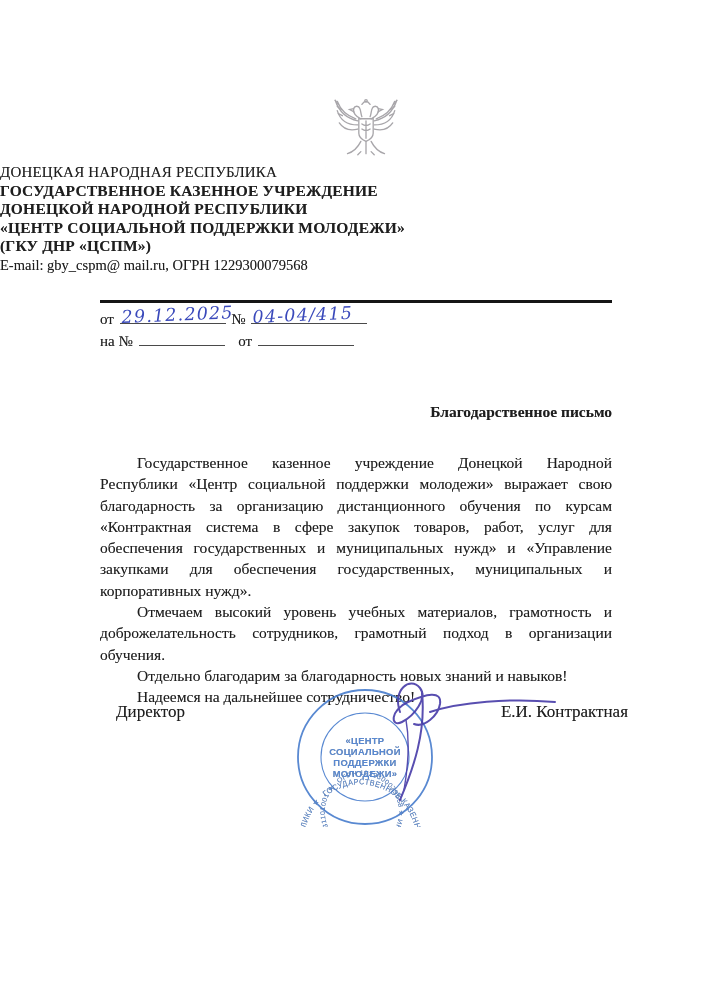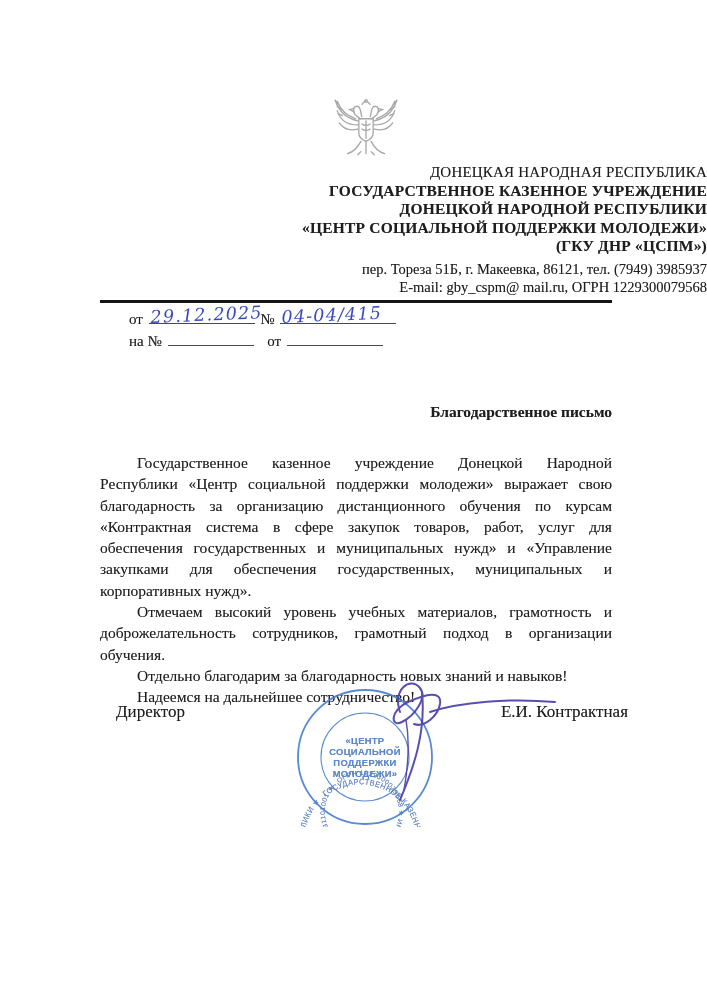--- a/index.html
+++ b/index.html
@@ -4,28 +4,28 @@
 <style>
   html,body{margin:0;padding:0;background:#ffffff;}
   .page{
     position:relative;width:707px;height:1000px;background:#ffffff;
     font-family:"Liberation Serif", serif;color:#1e1e1e;overflow:hidden;
     text-shadow:0 0 .5px rgba(40,40,40,.45);
   }
   
   .emblem{position:absolute;left:327px;top:94px;width:78px;height:66px;}
   
-  .letterhead{position:absolute;left:0;top:163px;width:707px;text-align:right;line-height:18.5px;}
+  .letterhead{position:absolute;left:0;top:163px;width:707px;text-align:left;line-height:18.5px;}
   .lh-country{font-size:15px;letter-spacing:.2px;}
   .lh-bold{font-weight:bold;font-size:15.5px;letter-spacing:.2px;}
   .lh-addr{font-size:14.5px;margin-top:4px;}
   .lh-email{font-size:14.5px;}
   
   .refblock{position:absolute;left:100px;top:300px;width:512px;border-top:3px solid #151515;padding-top:5px;}
-  .ref-line{font-size:15px;height:22px;white-space:nowrap;margin-left:29px;}
+  .ref-line{font-size:15px;height:22px;white-space:nowrap;}
   .ref-label{display:inline-block;}
   .uline{display:inline-block;border-bottom:1px solid #4a4a4a;height:15px;position:relative;margin:0 2px;}
   .w108{width:106px;} .w118{width:116px;} .w88{width:86px;} .w96{width:96px;}
   .gap{margin-left:8px;}
   .hand{
     position:absolute;left:2px;bottom:-4px;white-space:nowrap;
     font-family:"DejaVu Serif", serif;font-style:italic;
     color:#3a49bb;font-size:17.5px;letter-spacing:1.2px;
     transform:rotate(-2.5deg);transform-origin:left bottom;text-shadow:none;
   }
@@ -69,21 +69,20 @@
     <path d="M33,46 C30,52 26,56 20,58 M38,46 v12 M43,46 C46,52 50,56 56,58"></path>
     <path d="M33,56 l-3,3 M43,56 l3,3"></path>
   </svg>
 
   <div class="letterhead">
     <div class="lh-country">ДОНЕЦКАЯ НАРОДНАЯ РЕСПУБЛИКА</div>
     <div class="lh-bold">ГОСУДАРСТВЕННОЕ КАЗЕННОЕ УЧРЕЖДЕНИЕ</div>
     <div class="lh-bold">ДОНЕЦКОЙ НАРОДНОЙ РЕСПУБЛИКИ</div>
     <div class="lh-bold">«ЦЕНТР СОЦИАЛЬНОЙ ПОДДЕРЖКИ МОЛОДЕЖИ»</div>
     <div class="lh-bold">(ГКУ ДНР «ЦСПМ»)</div>
-    <div class="lh-addr">пер. Тореза 51Б, г. Макеевка, 86121, тел. (7949) 3985937</div>
     <div class="lh-email">E-mail: gby_cspm@ mail.ru, ОГРН 1229300079568</div>
   </div>
 
   <div class="refblock">
     <div class="ref-line">
       <span class="ref-label">от</span>
       <span class="uline w108">
         <span class="hand">29.12.2025</span>
       </span>
       <span class="ref-label">№</span>

